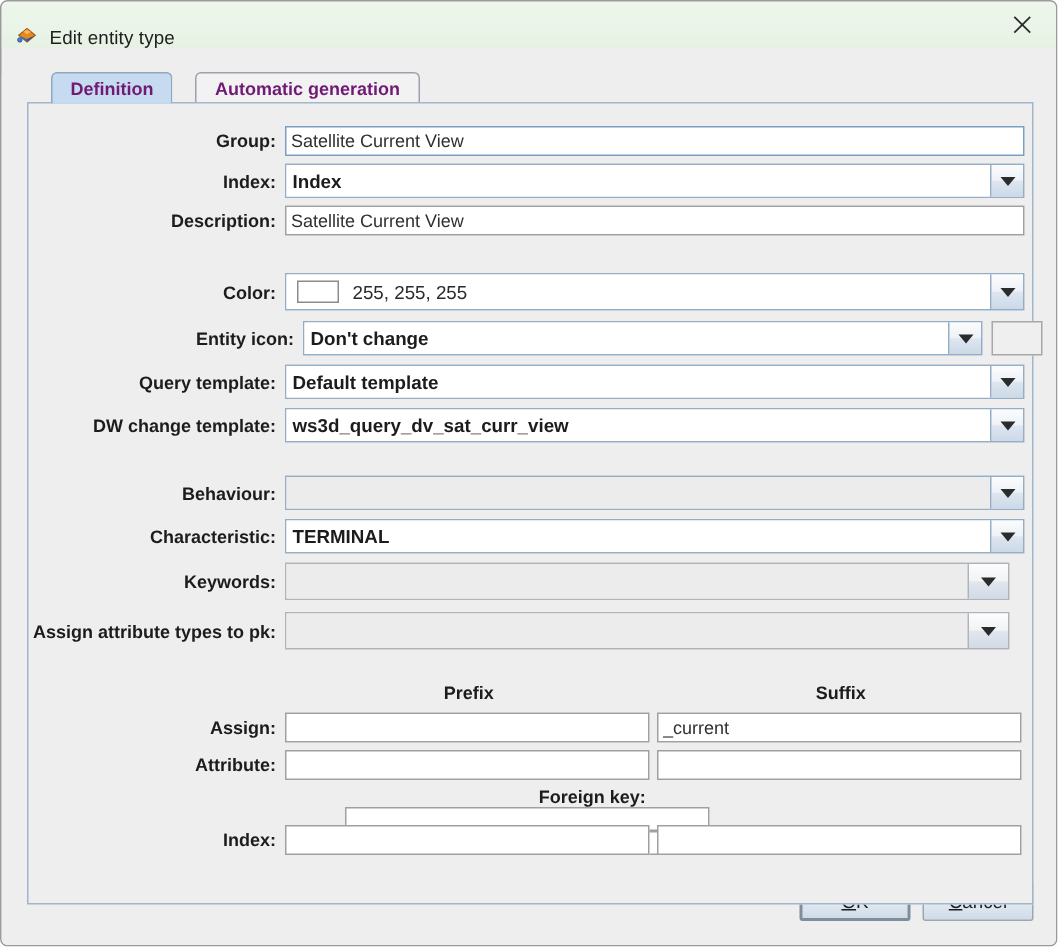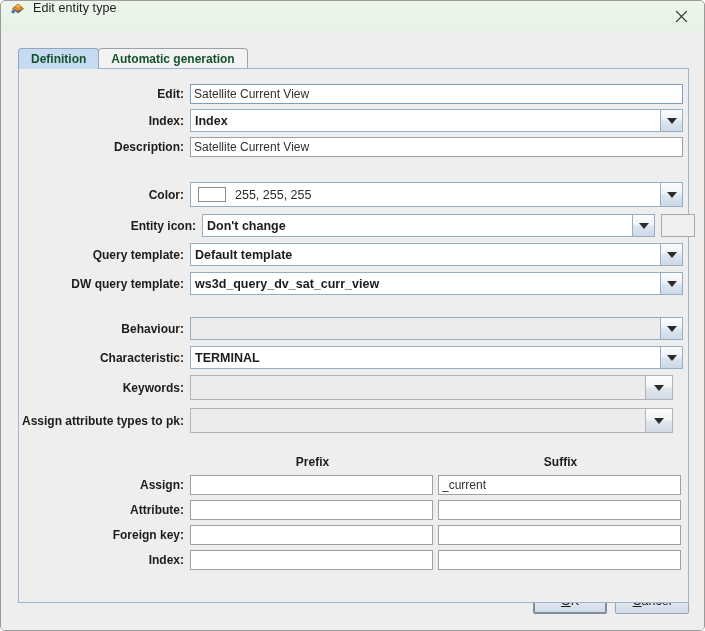--- a/index.html
+++ b/index.html
@@ -29,21 +29,21 @@
     overflow: hidden;
   }
   .title-bar {
     position: relative;
     height: 31px;
     background: linear-gradient(to bottom, #eef6ec 0%, #eaf4e8 55%, #e6f1e4 100%);
     border-bottom: 1px solid #dfe6dd;
     border-top-left-radius: 4px;
     border-top-right-radius: 4px;
     display: flex;
-    align-items: flex-start;
+    align-items: flex-end;
   }
   .title-icon {
     width: 16px;
     height: 16px;
     margin-left: 9px;
     margin-right: 7px;
     flex: 0 0 auto;
     position: relative;
   }
   .title-text {
@@ -95,28 +95,29 @@
   }
   .tab {
     position: relative;
     height: 21px;
     box-sizing: border-box;
     padding: 0 12px;
     display: flex;
     align-items: center;
     font-size: 12px;
     font-weight: bold;
-    color: #14532d;
+    color: #701a75;
     border: 1px solid #9aa3ac;
     border-bottom: none;
     border-top-left-radius: 4px;
     border-top-right-radius: 4px;
     background: #f0f0f0;
     cursor: default;
     margin-right: -1px;
+    margin-left: 16px;
   }
   .tab.selected {
     background: #c6dbf0;
     border-color: #8fa8c0;
     z-index: 3;
   }
   .tab.unselected {
     background: #f2f2f2;
     z-index: 1;
   }
@@ -320,21 +321,21 @@
         <span>Definition</span>
       </div>
       <div class="tab unselected">
         <span>Automatic generation</span>
       </div>
     </div>
 
     <div class="panel">
 
       <div class="row" style="left:0px; top:14px; width:664px;">
-        <div class="lbl" style="width:171px;">Edit:</div>
+        <div class="lbl" style="width:171px;">Group:</div>
         <input class="tf focused" style="width: 493px;" type="text" value="Satellite Current View">
       </div>
 
       <div class="row" style="left:0px; top:40px; width:664px; height:23px;">
         <div class="lbl" style="width:171px;">Index:</div>
         <div class="combo" style="width:493px;">
           <div class="cb-val">Index</div>
           <div class="cb-btn">
               <span class="arrow"></span>
             </div>
@@ -374,21 +375,21 @@
         <div class="lbl" style="width:171px;">Query template:</div>
         <div class="combo" style="width:493px;">
           <div class="cb-val">Default template</div>
           <div class="cb-btn">
               <span class="arrow"></span>
             </div>
         </div>
       </div>
 
       <div class="row" style="left:0px; top:203px; width:664px; height:23px;">
-        <div class="lbl" style="width:171px;">DW query template:</div>
+        <div class="lbl" style="width:171px;">DW change template:</div>
         <div class="combo" style="width:493px;">
           <div class="cb-val">ws3d_query_dv_sat_curr_view</div>
           <div class="cb-btn">
               <span class="arrow"></span>
             </div>
         </div>
       </div>
 
       <div class="row" style="left:0px; top:248px; width:664px; height:23px;">
         <div class="lbl" style="width:171px;">Behaviour:</div>
@@ -438,21 +439,21 @@
         <input class="tf" style="width: 243px;" type="text" value="">
         <input class="tf" style="width: 243px; margin-left: 5px;" type="text" value="_current">
       </div>
 
       <div class="row" style="left:0px; top:430px; width:664px;">
         <div class="lbl" style="width:171px;">Attribute:</div>
         <input class="tf" style="width: 243px;" type="text" value="">
         <input class="tf" style="width: 243px; margin-left: 5px;" type="text" value="">
       </div>
 
-      <div class="row" style="left:0px; top:455px; width:664px;">
+      <div class="row" style="left:0px; top:455px; width:664px;flex-direction:column;">
         <div class="lbl" style="width:171px;">Foreign key:</div>
         <input class="tf" style="width: 243px;" type="text" value="">
         <input class="tf" style="width: 243px; margin-left: 5px;" type="text" value="">
       </div>
 
       <div class="row" style="left:0px; top:480px; width:664px;">
         <div class="lbl" style="width:171px;">Index:</div>
         <input class="tf" style="width: 243px;" type="text" value="">
         <input class="tf" style="width: 243px; margin-left: 5px;" type="text" value="">
       </div>

